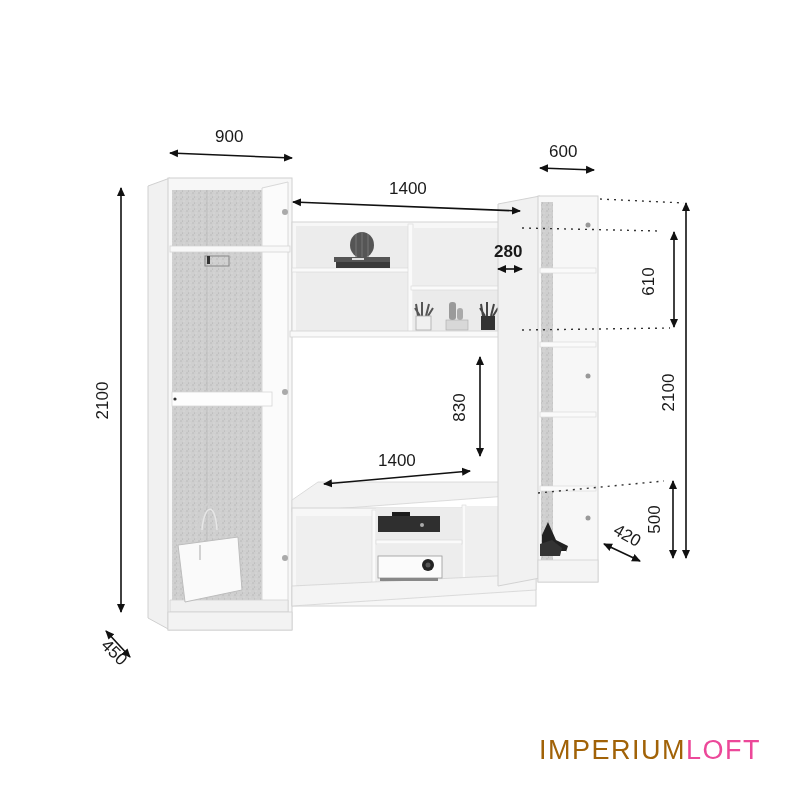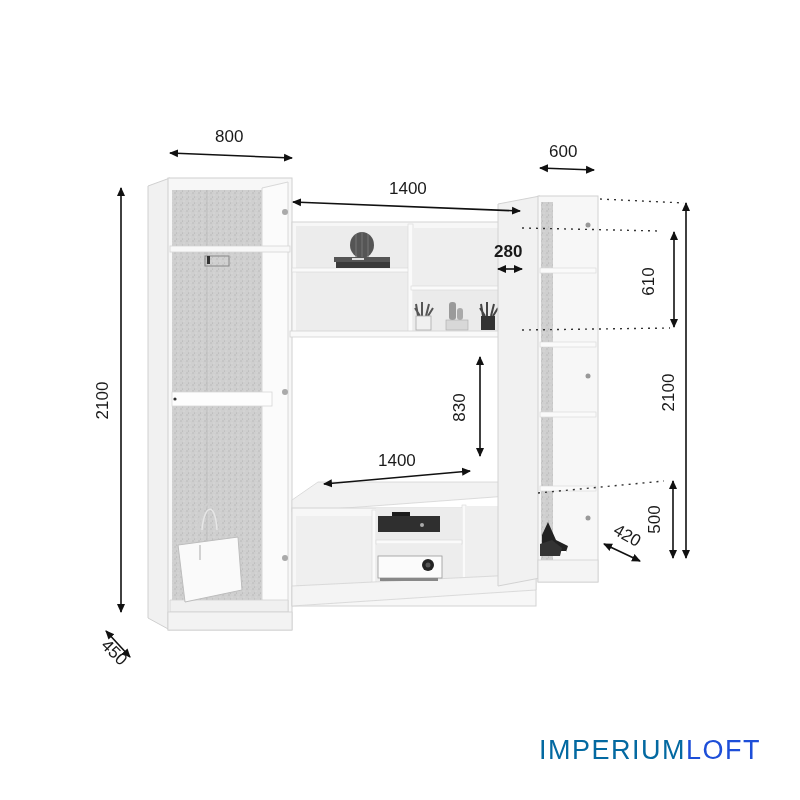--- a/index.html
+++ b/index.html
@@ -4,22 +4,22 @@
 <style>
   html, body { margin:0; padding:0; background:#ffffff; }
   body { width:800px; height:800px; position:relative; overflow:hidden; font-family:"Liberation Sans", sans-serif; }
   .stage { position:absolute; left:0; top:0; width:800px; height:800px; }
   svg.drawing { position:absolute; left:0; top:0; }
   .dim-label { position:absolute; font-family:"Liberation Sans", sans-serif; font-size:17px; color:#1a1a1a; white-space:nowrap; line-height:1; }
   .rot-90 { transform:rotate(-90deg); transform-origin:center center; }
   .rot-45 { transform:rotate(45deg); transform-origin:center center; }
   .rot-30 { transform:rotate(30deg); transform-origin:center center; }
   .logo { position:absolute; left:539px; top:737px; font-family:"Liberation Sans", sans-serif; font-size:27px; letter-spacing:1.5px; font-weight:300; line-height:1; }
-  .logo .a { color:#0369a1; }
-  .logo .b { color:#1d4ed8; }
+  .logo .a { color:#a16207; }
+  .logo .b { color:#ec4899; }
 </style>
 </head>
 <body>
 
 <div class="stage">
 
   <svg class="drawing" width="800" height="800" viewBox="0 0 800 800">
     <defs>
       <pattern id="speckle" width="6" height="6" patternUnits="userSpaceOnUse">
         <rect width="6" height="6" fill="#cfcfcf"></rect>
@@ -197,21 +197,21 @@
     </g>
 
     <g stroke="#333" stroke-width="1.4" stroke-dasharray="2,5" fill="none">
       <line x1="600" y1="199" x2="684" y2="203"></line>
       <line x1="522" y1="228" x2="660" y2="231"></line>
       <line x1="522" y1="330" x2="670" y2="328"></line>
       <line x1="538" y1="493" x2="664" y2="481"></line>
     </g>
   </svg>
 
-  <span class="dim-label" style="left:215px; top:128px;">800</span>
+  <span class="dim-label" style="left:215px; top:128px;">900</span>
   <span class="dim-label rot-90" style="left:84px; top:392px;">2100</span>
   <span class="dim-label rot-45" style="left:100px; top:644px;">450</span>
   <span class="dim-label" style="left:389px; top:180px;">1400</span>
   <span class="dim-label" style="left:494px; top:243px;font-weight:bold;">280</span>
   <span class="dim-label" style="left:549px; top:143px;">600</span>
   <span class="dim-label rot-90" style="left:634px; top:273px;">610</span>
   <span class="dim-label rot-90" style="left:650px; top:384px;">2100</span>
   <span class="dim-label rot-90" style="left:640px; top:511px;">500</span>
   <span class="dim-label rot-30" style="left:613px; top:527px;">420</span>
   <span class="dim-label rot-90" style="left:445px; top:399px;">830</span>

